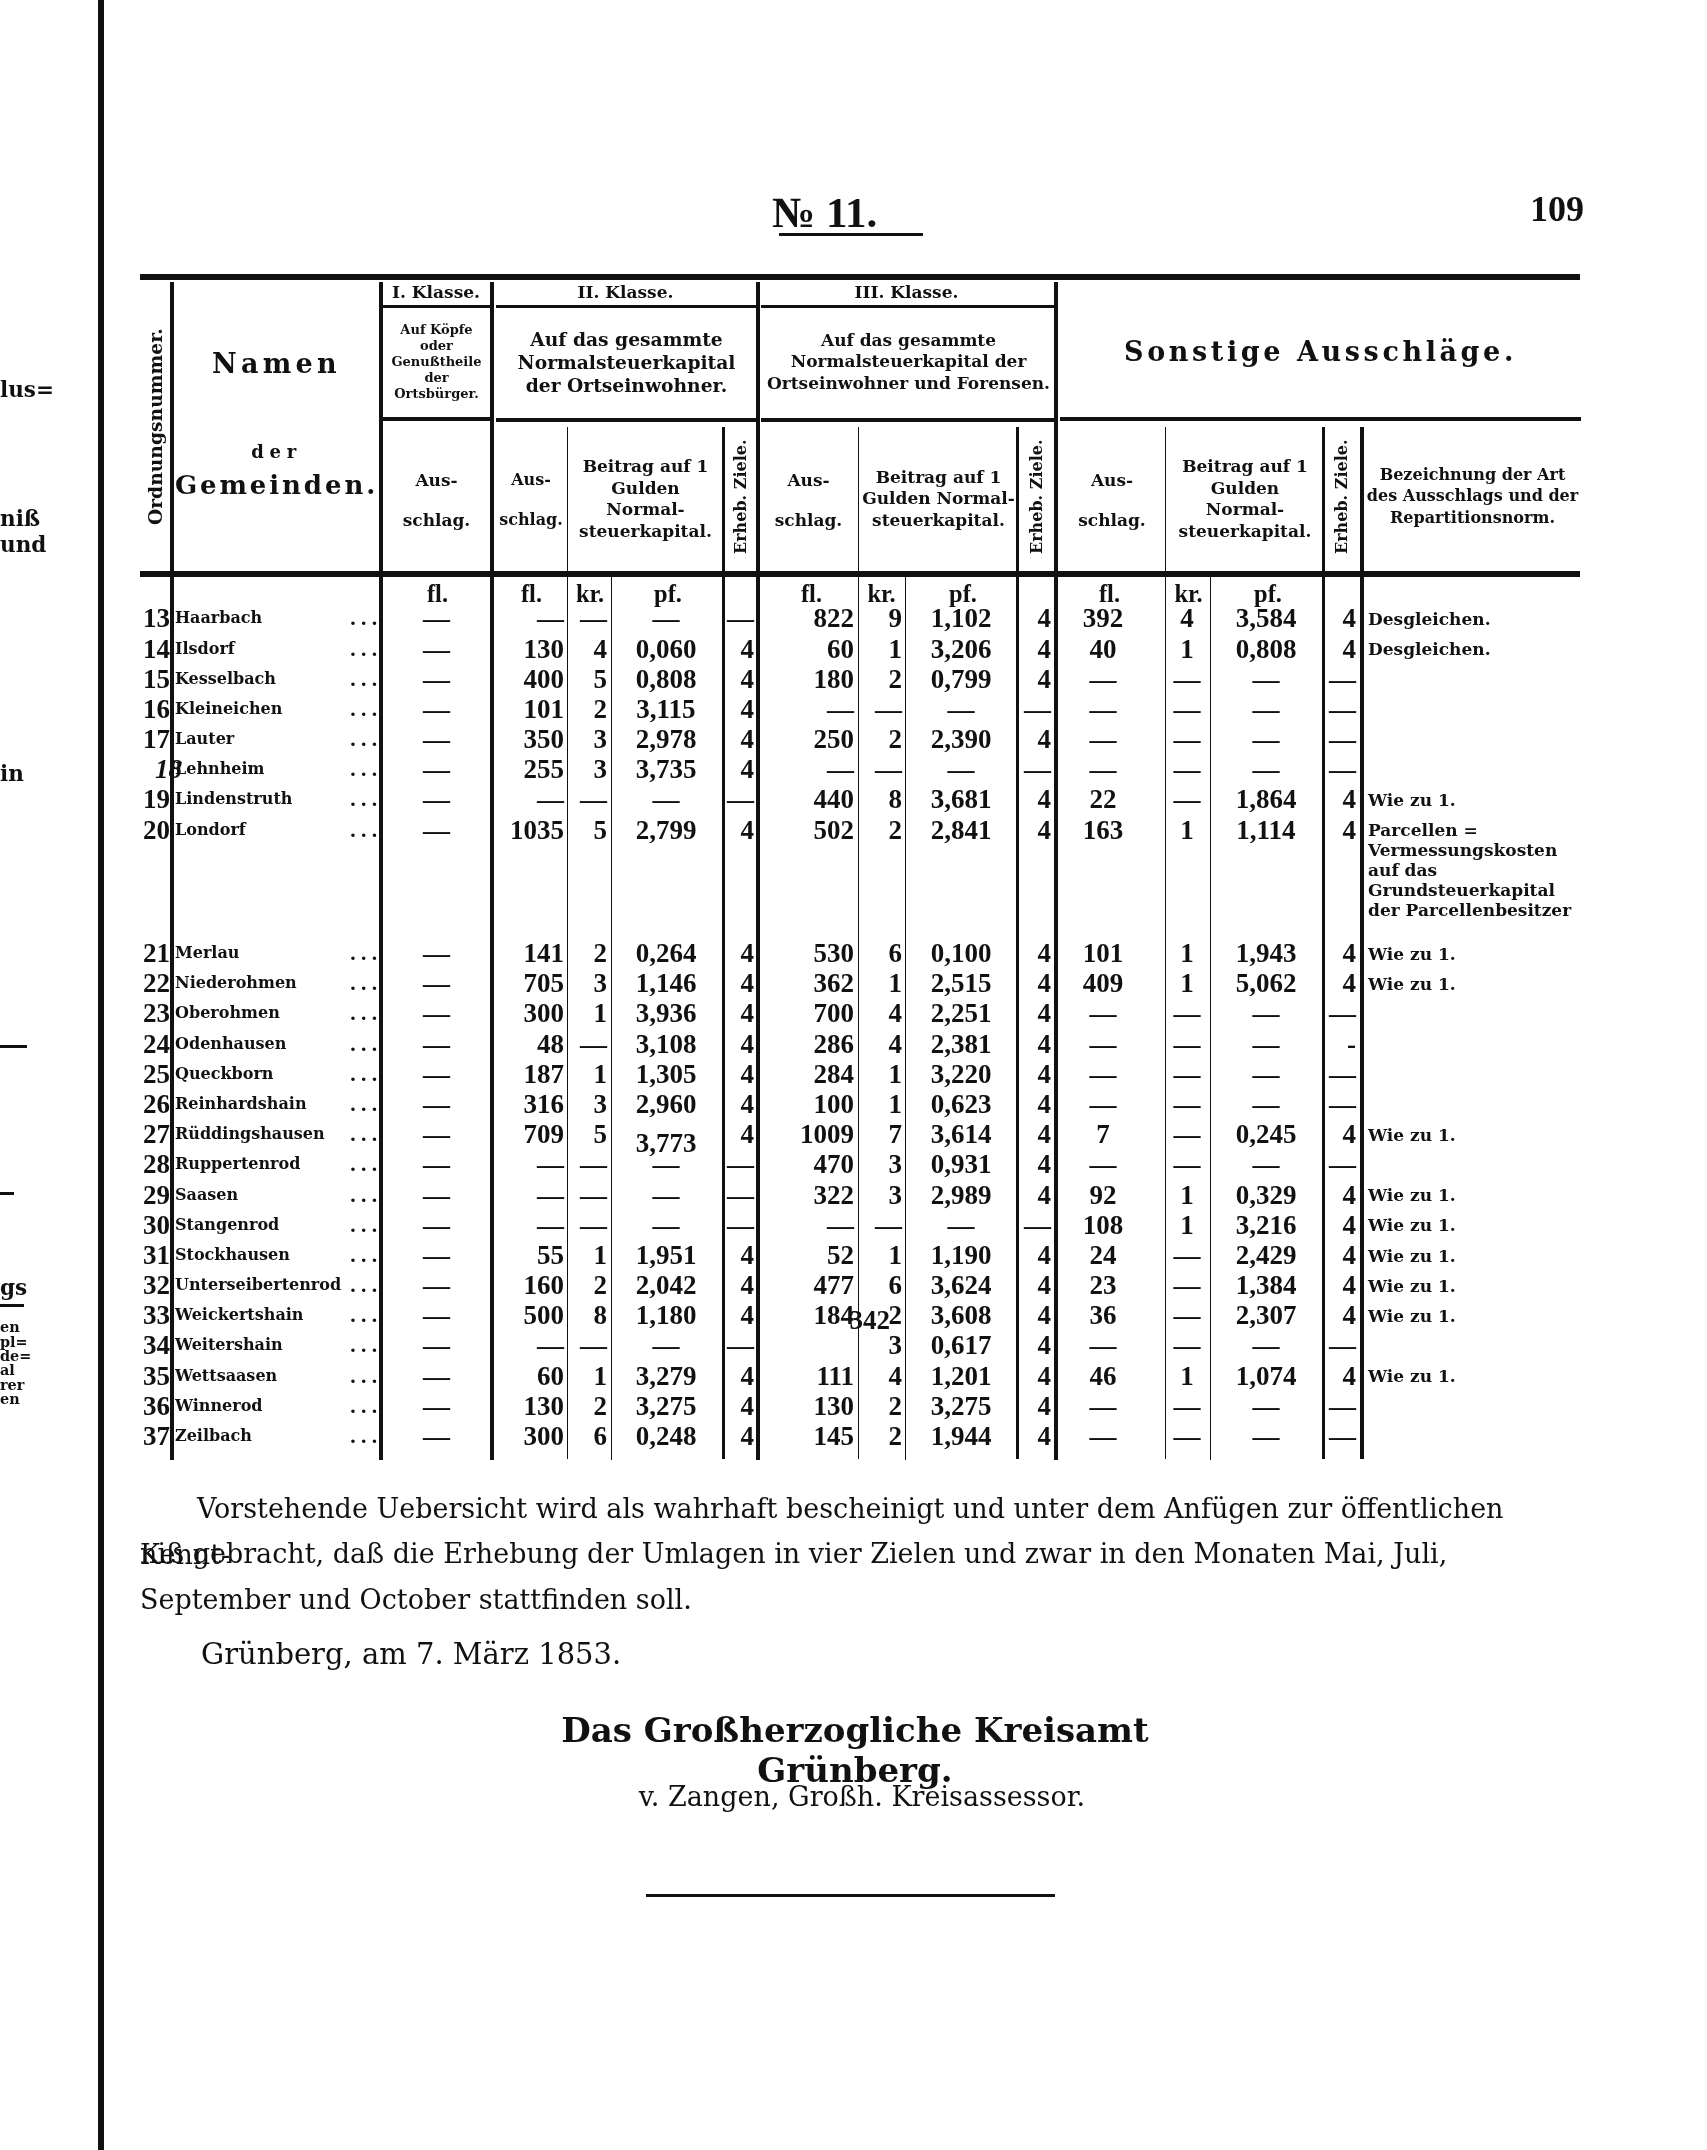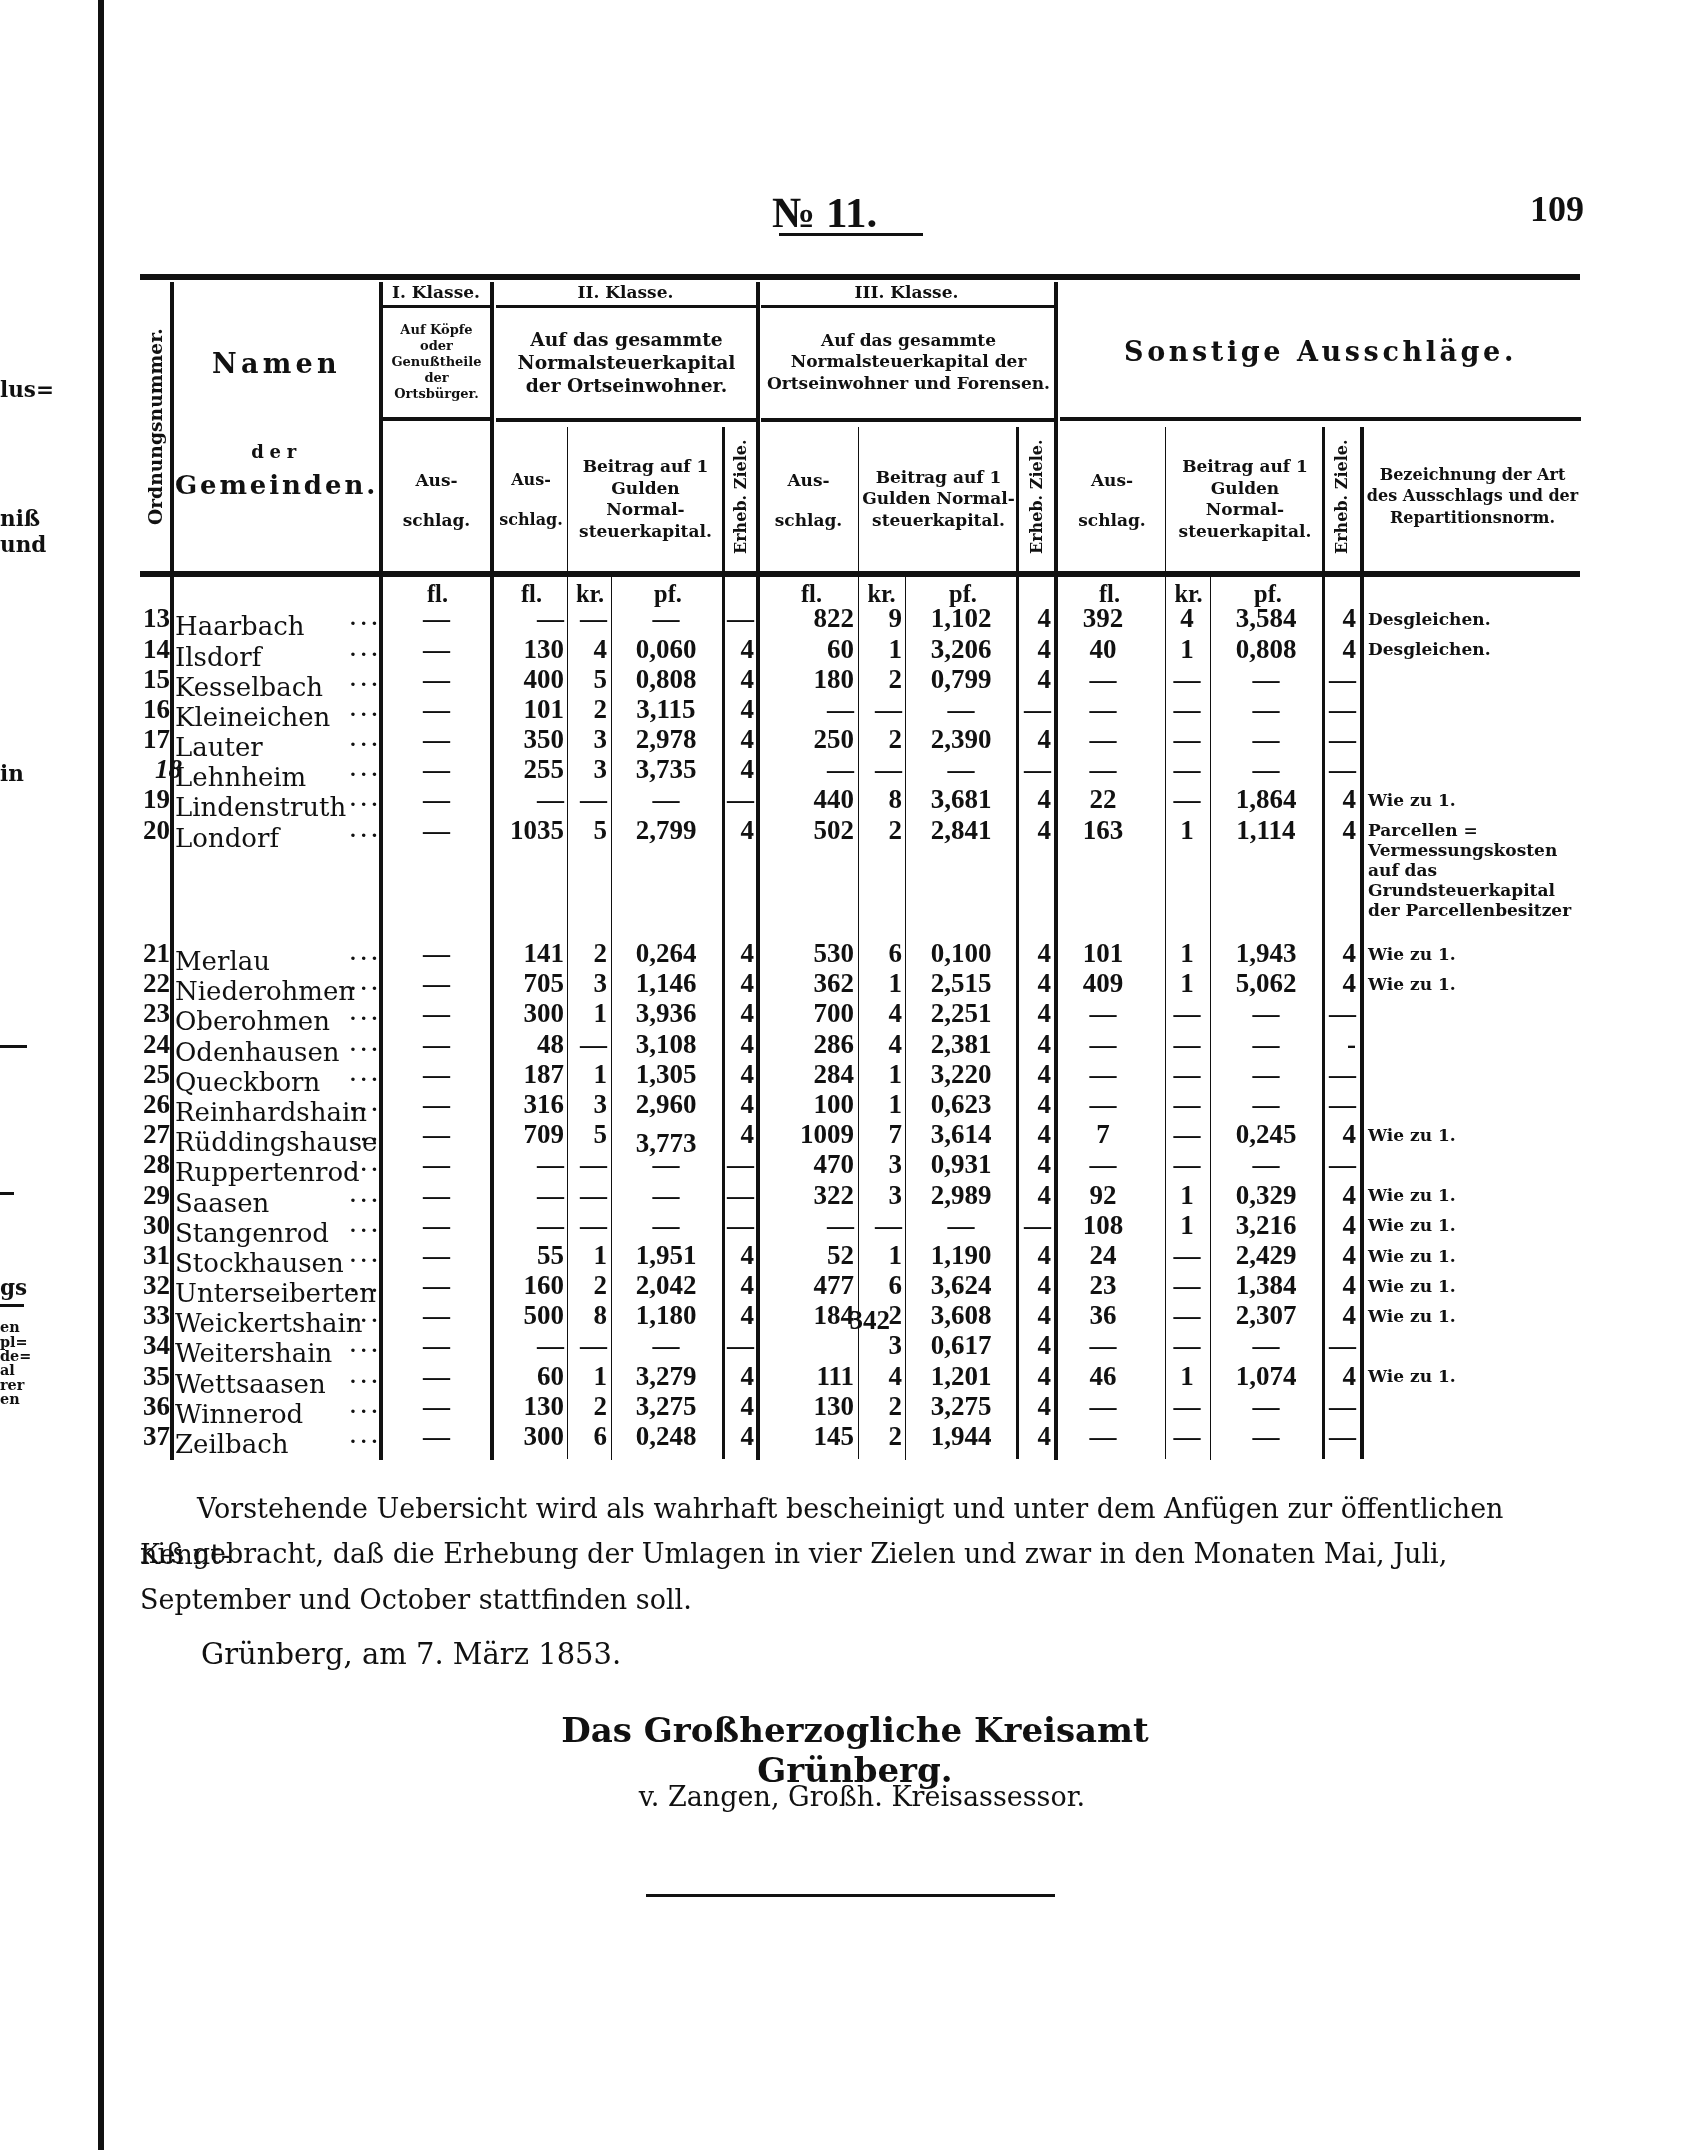--- a/index.html
+++ b/index.html
@@ -17,21 +17,21 @@
   .vline { background:#111; width:4.3px; }
   .vline.thin { width:1.4px; }
   .vline.med { width:2.9px; }
   .hcell { display:flex; align-items:center; justify-content:center; text-align:center;
            font-family:"DejaVu Serif", serif; font-weight:bold; color:#111; }
   .vert { writing-mode:vertical-rl; transform:rotate(180deg); }
   .unit { font-size:24.4px; font-weight:bold; font-family:"Liberation Serif", serif; text-align:center; }
   .rowtxt { font-family:"Liberation Serif", serif; font-size:27px; font-weight:bold; line-height:30px; white-space:nowrap; }
   .num { text-align:right; }
   .ctr { text-align:center; }
-  .name { font-family:"DejaVu Serif", serif; font-size:26px; font-weight:normal;margin-top:8px; }
+  .name { font-family:"DejaVu Serif", serif; font-size:16px; font-weight:bold; }
   .note { font-family:"DejaVu Serif", serif; font-size:17px; font-weight:bold; line-height:20px; }
   .body-para { left:140px; width:1437px; font-family:"DejaVu Serif", serif; font-size:27px; line-height:46px; }
   .sig { font-family:"DejaVu Serif", serif; }
 </style>
 </head>
 <body>
 
 <div class="abs hdr-no">№ 11.</div>
 <div class="abs hdr-no-line"></div>
 <div class="abs hdr-page">109</div>

